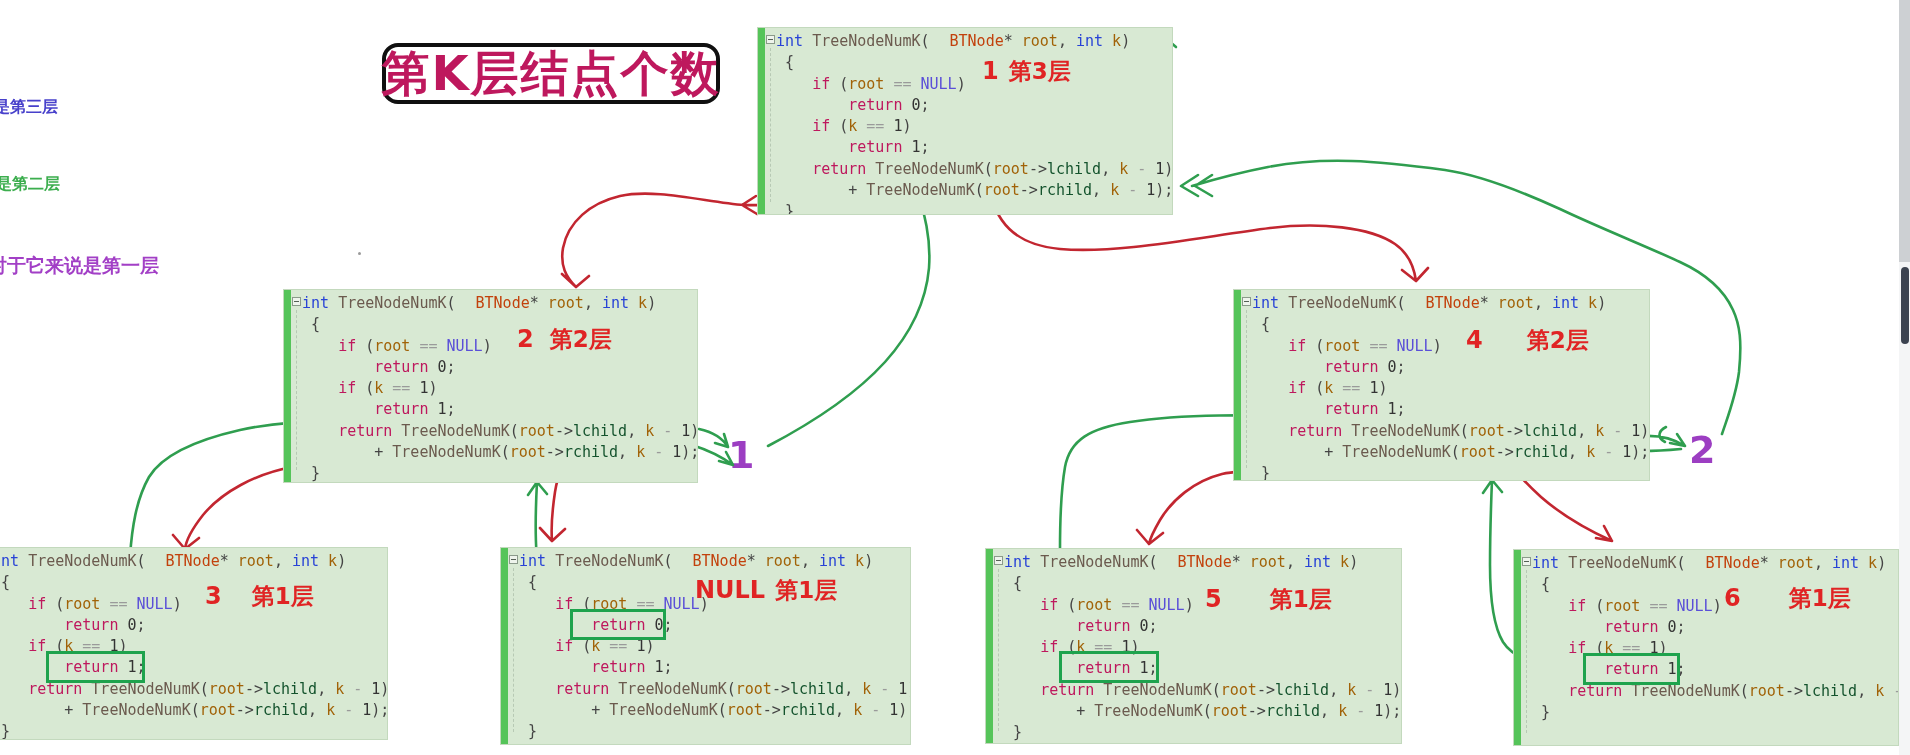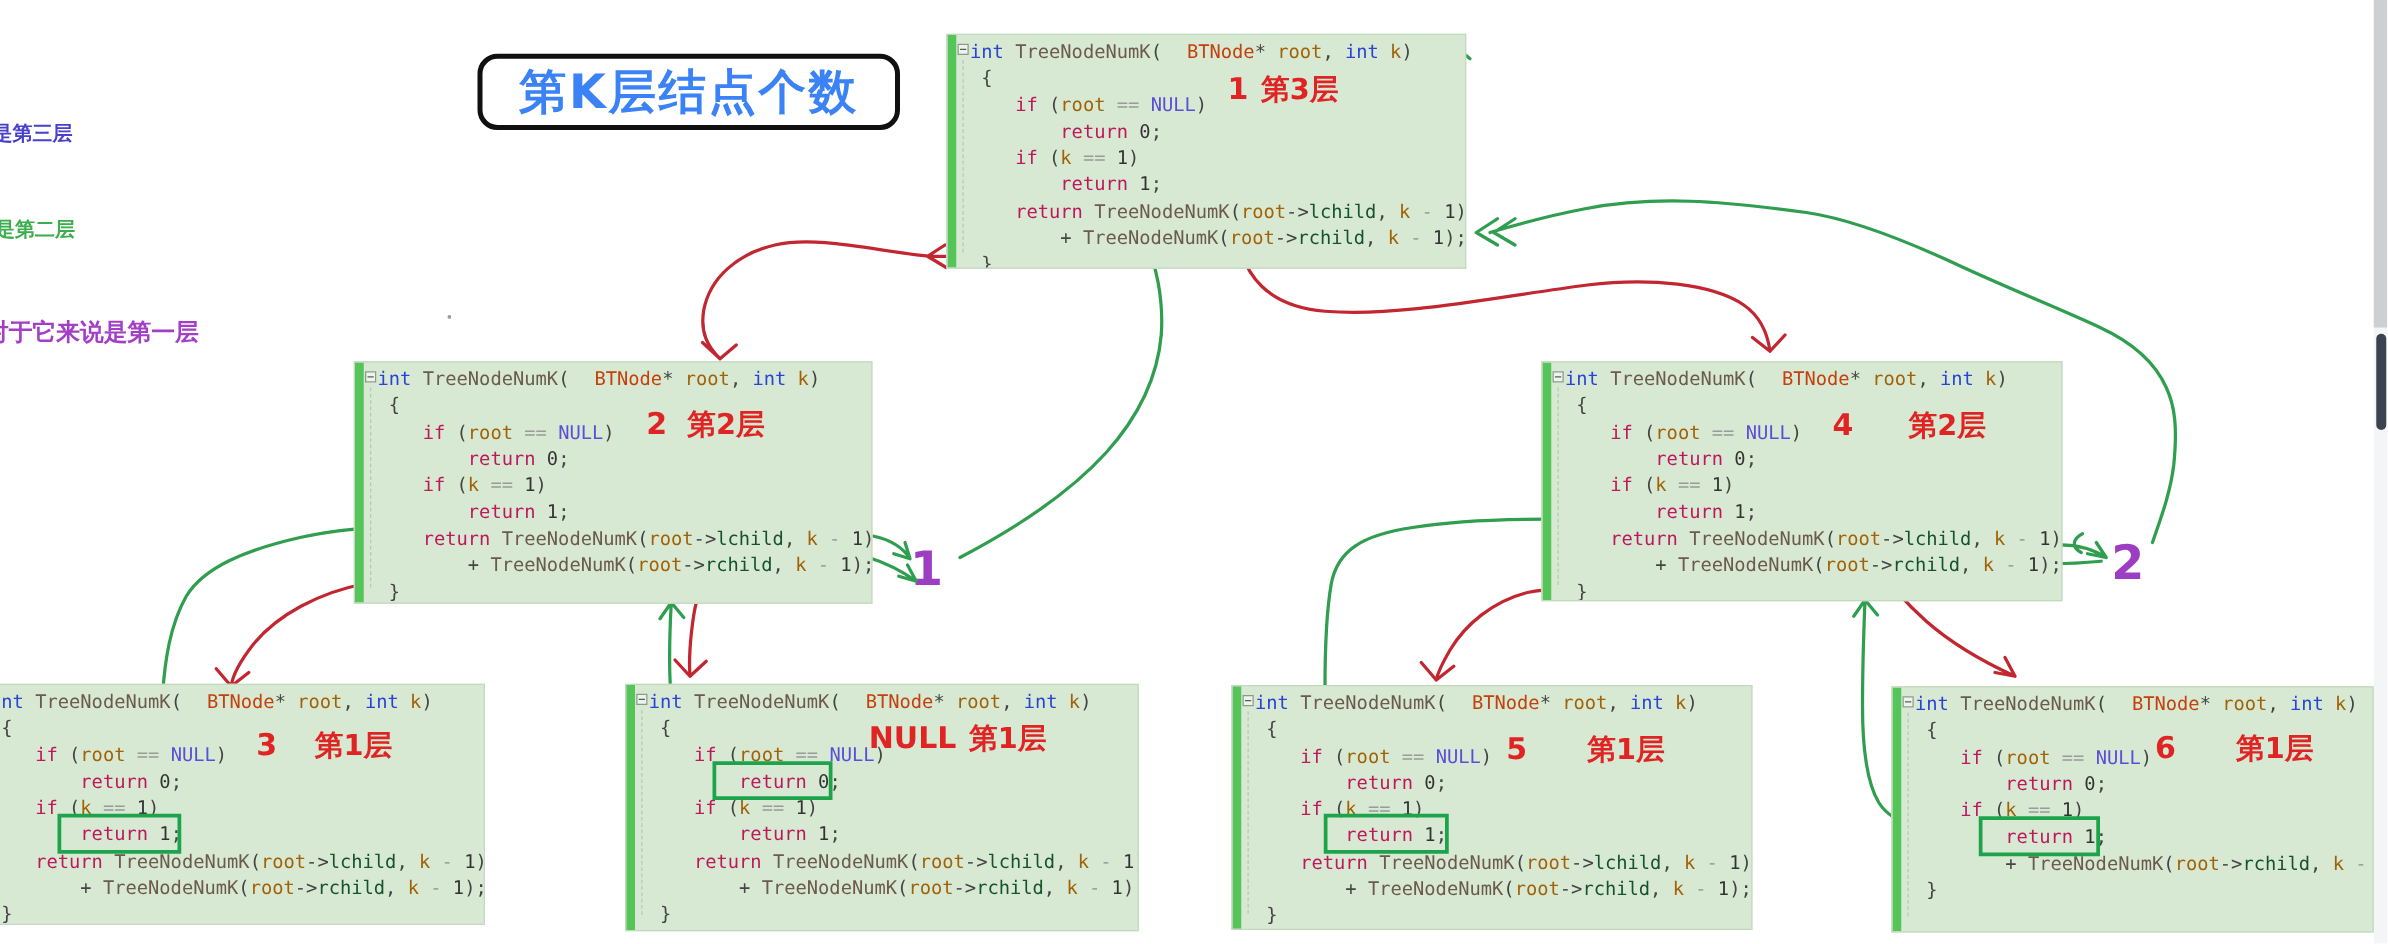--- a/index.html
+++ b/index.html
@@ -1,21 +1,21 @@
 <!DOCTYPE html>
 <html><head>
 <meta charset="utf-8">
 <style>
   html,body{margin:0;padding:0;background:#fff;}
   #stage{position:relative;width:1910px;height:755px;overflow:hidden;background:#ffffff;
          font-family:"DejaVu Sans",sans-serif;}
   
   .title-box{position:absolute;left:382px;top:43px;width:330px;height:53px;
     border:4px solid #101010;border-radius:16px;display:flex;align-items:center;justify-content:center;}
-  .title-box span{color:#3b82f6;font-size:38px;font-weight:bold;letter-spacing:2px;white-space:nowrap;}
+  .title-box span{color:#be185d;font-size:48px;font-weight:bold;letter-spacing:2px;white-space:nowrap;}
   
   .ann{position:absolute;font-weight:bold;white-space:nowrap;}
   .ann-3{left:-6px;top:97px;color:#4841cb;font-size:16px;}
   .ann-2{left:-4px;top:174px;color:#3cae4e;font-size:16px;}
   .ann-1{left:-12px;top:253px;color:#a23fc6;font-size:19px;}
   
   .blk{position:absolute;background:#d8e9d3;border:1px solid #c3d9bd;box-sizing:border-box;
        padding:3px 0 0 18px;overflow:hidden;}
   .blk::before{content:"";position:absolute;left:0;top:0;bottom:0;width:7px;background:#55c459;}
   .fold{position:absolute;left:8px;top:7px;width:9px;height:9px;border:1px solid #8a9a8a;
@@ -240,21 +240,21 @@
     <div class="hl hl-b5"></div>
     <div class="blk blk-b6">
       <span class="fold"></span>
       <span class="guide"></span>
       <div class="ln"><span class="kw">int</span><span class="pl"> </span><span class="fn">TreeNodeNumK</span><span class="pl">(</span><span class="ty">BTNode</span><span class="pl">* </span><span class="id">root</span><span class="pl">, </span><span class="kw">int</span><span class="pl"> </span><span class="id">k</span><span class="pl">)</span></div>
       <div class="ln"><span class="pl"> {</span></div>
       <div class="ln"><span class="pl">    </span><span class="kw2">if</span><span class="pl"> (</span><span class="id">root</span><span class="pl"> </span><span class="op">==</span><span class="pl"> </span><span class="kw3">NULL</span><span class="pl">)</span></div>
       <div class="ln"><span class="pl">        </span><span class="kw2">return</span><span class="pl"> </span><span class="num">0</span><span class="pl">;</span></div>
       <div class="ln"><span class="pl">    </span><span class="kw2">if</span><span class="pl"> (</span><span class="id">k</span><span class="pl"> </span><span class="op">==</span><span class="pl"> </span><span class="num">1</span><span class="pl">)</span></div>
       <div class="ln"><span class="pl">        </span><span class="kw2">return</span><span class="pl"> </span><span class="num">1</span><span class="pl">;</span></div>
-      <div class="ln"><span class="pl">        + </span><span class="fn">TreeNodeNumK</span><span class="pl">(</span><span class="id">root</span><span class="pl">-&gt;</span><span class="mb">rchild</span><span class="pl">, </span><span class="id">k</span><span class="pl"> </span><span class="op">-</span><span class="pl"> </span></div>
+      <div class="ln"><span class="pl">    </span><span class="kw2">return</span><span class="pl"> </span><span class="fn">TreeNodeNumK</span><span class="pl">(</span><span class="id">root</span><span class="pl">-&gt;</span><span class="mb">lchild</span><span class="pl">, </span><span class="id">k</span><span class="pl"> </span><span class="op">-</span></div>
       <div class="ln"><span class="pl"> }</span></div>
     </div>
     <div class="lbl lbl-b6">
       <span class="lnum">6</span>
       <span class="lvl">第1层</span>
     </div>
     <div class="hl hl-b6"></div>
   </div>
 
 </body></html>

